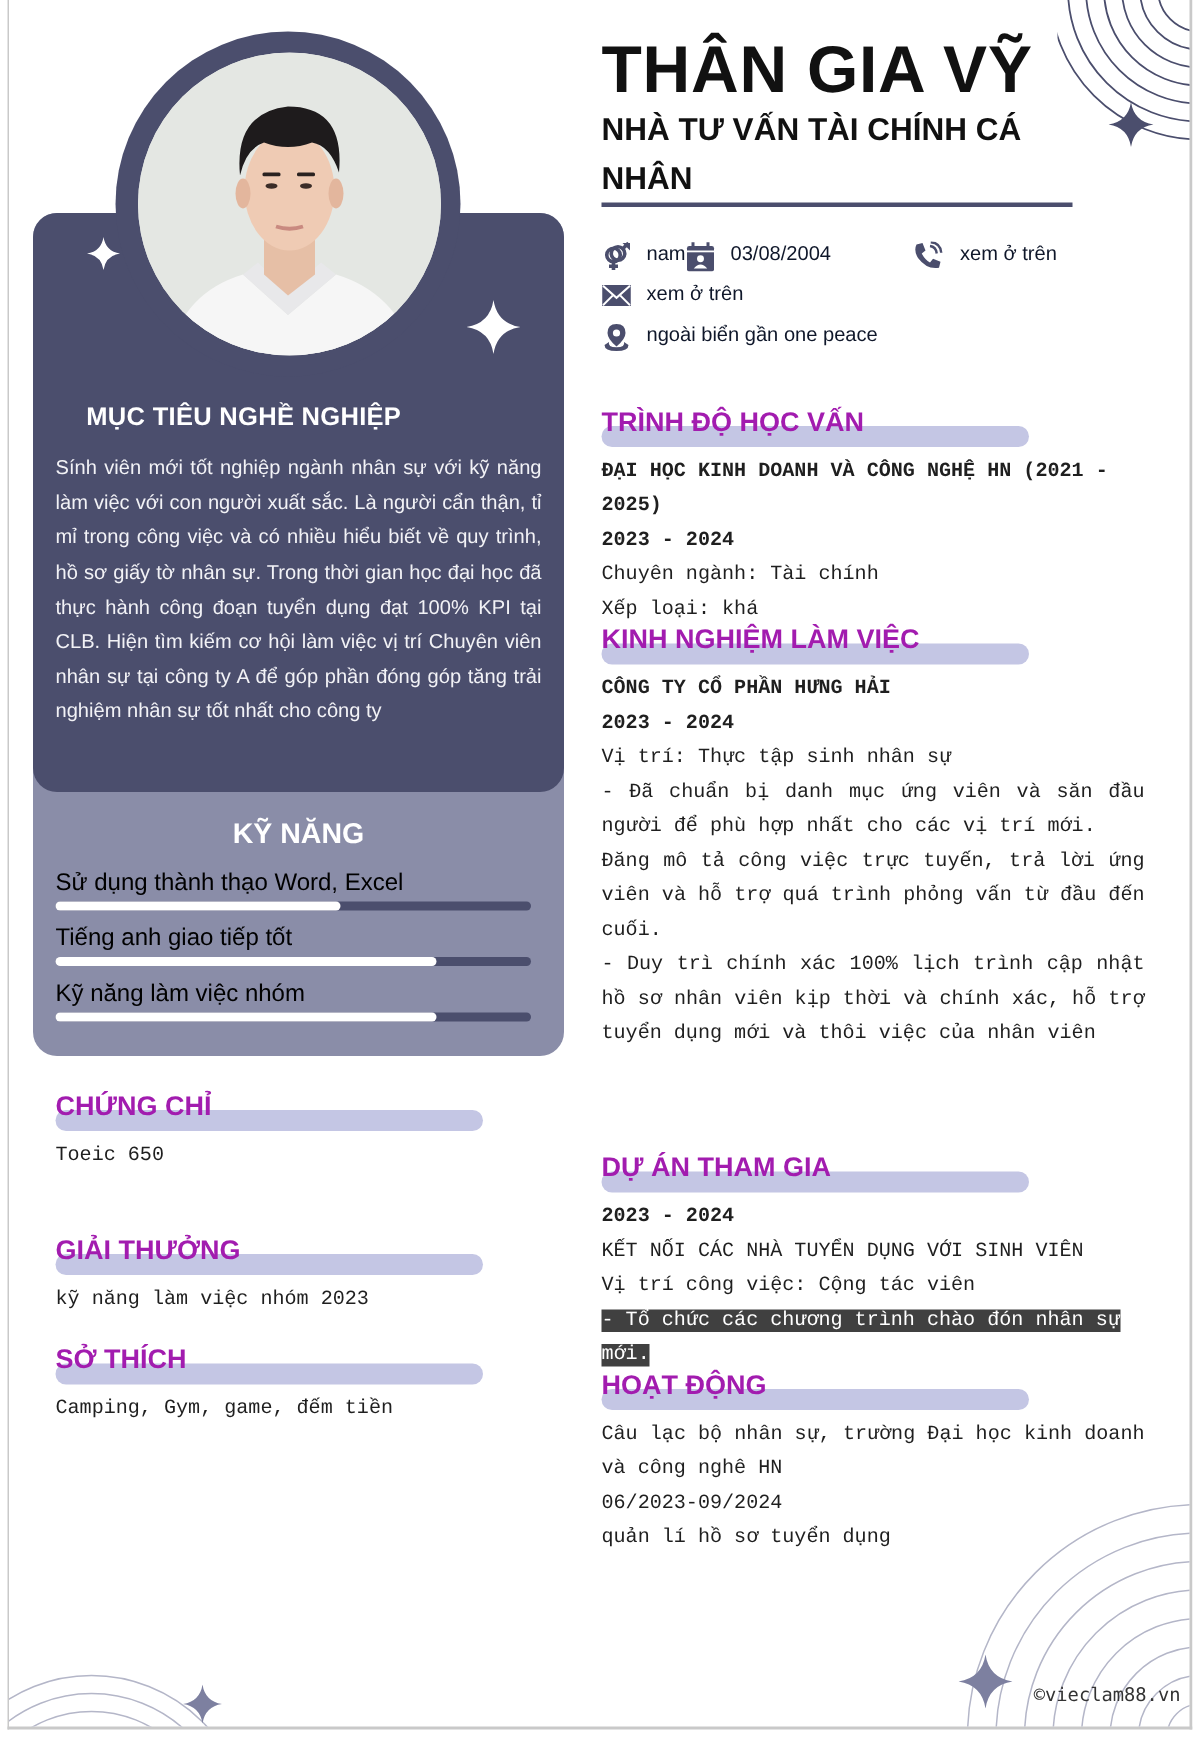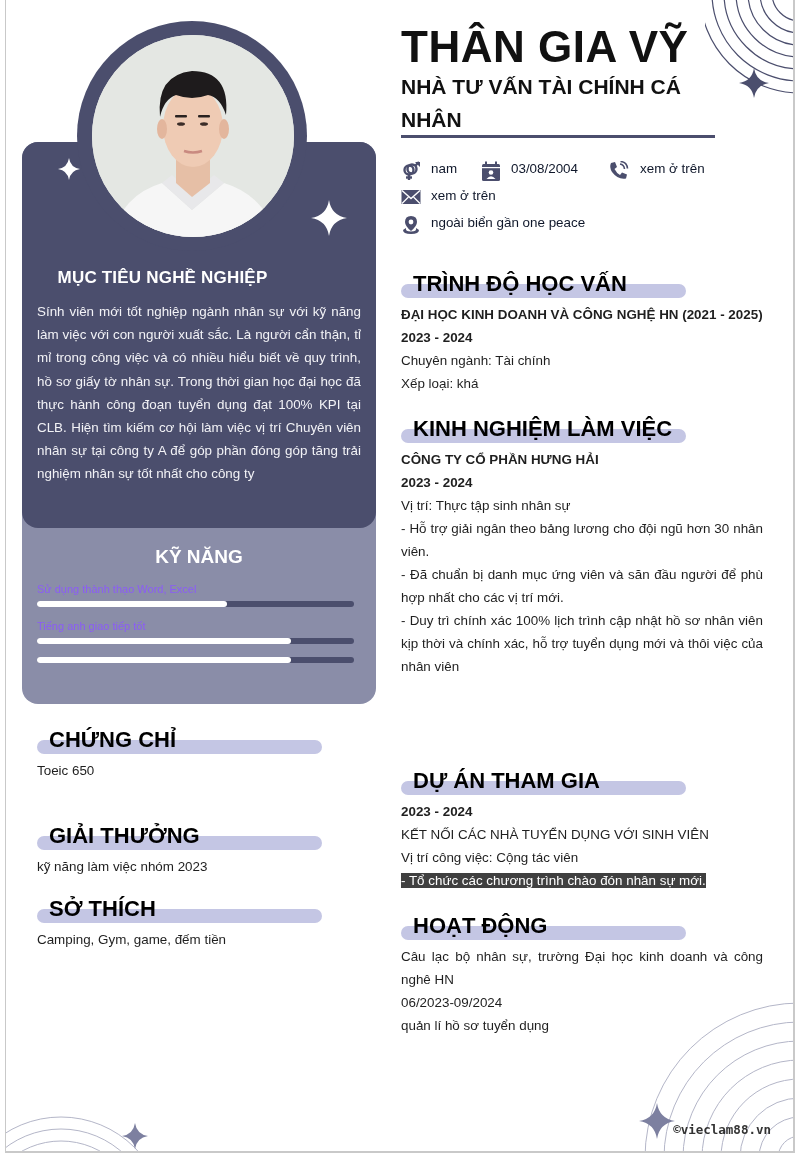--- a/index.html
+++ b/index.html
@@ -44,53 +44,53 @@
   .objective-text {
     position: absolute; left: 31px; top: 300px; width: 324px;
     color: #f2f2f6; font-size: 13.4px; line-height: 23.2px; text-align: justify;
   }
 
   .skills-title {
     position: absolute; left: 16px; top: 546px; width: 354px; text-align: center;
     color: #fff; font-weight: bold; font-size: 19px;
   }
   .skill { position: absolute; left: 31px; width: 317px; }
-  .skill-label { color: #8b5cf6; font-size: 11px; line-height: 18px; }
+  .skill-label { color: #000000; font-size: 16px; line-height: 18px; }
   .skill-bar { margin-top: 3px; height: 6px; border-radius: 3px; background: #4b4e6d; position: relative; }
   .skill-fill { position: absolute; left: 0; top: 0; height: 6px; border-radius: 3px; background: #ffffff; }
 
   
   .sec-head { position: absolute; height: 30px; }
   .sec-head .hl {
     position: absolute; left: 0; top: 13px; height: 14px; border-radius: 7px; background: #c4c6e4;
   }
   .sec-head .txt {
-    position: absolute; left: 12px; top: 0; font-weight: bold; font-size: 22px; color: #000000; white-space: nowrap;
-  }
-
-  .body-text { position: absolute; font-size: 13.4px; line-height: 23px; color: #1f1f1f; }
+    position: absolute; left: 0; top: 0; font-weight: bold; font-size: 18px; color: #a21caf; white-space: nowrap;
+  }
+
+  .body-text { position: absolute; font-size: 13.4px; line-height: 23px; color: #1f1f1f; font-family: Liberation Mono, monospace; }
   .justify { text-align: justify; }
   .bold { font-weight: bold; }
   .inverse { background: #404040; color: #fff; }
 
   
   .name {
     position: absolute; left: 395px; top: 22px; font-weight: bold; font-size: 44px; color: #111; letter-spacing: 0.5px;
   }
   .job-title {
     position: absolute; left: 395px; top: 70px; width: 320px; font-weight: bold; font-size: 21px; line-height: 33px; color: #111;
   }
   .header-rule { position: absolute; left: 395px; top: 135px; width: 314px; height: 3px; background: #4b4e6d; }
 
   .contact { position: absolute; display: flex; align-items: flex-start; font-size: 13.4px; color: #0f172a; }
   .contact svg { margin-right: 10px; }
 
   .watermark {
-    position: absolute; right: 22px; bottom: 14px; font-family: "DejaVu Sans Mono", monospace;
-    font-size: 12.5px; color: #333; font-weight: bold;
+    position: absolute; right: 6px; bottom: 14px; font-family: "DejaVu Sans Mono", monospace;
+    font-size: 12.5px; color: #333;
   }
 </style>
 </head>
 <body>
 
 <div class="page">
 
   <svg class="deco deco-tr" width="90" height="110" viewBox="0 0 90 110">
     <g fill="none" stroke="#4b4e6d" stroke-width="1.2">
       <circle cx="95" cy="-5" r="100"></circle>
@@ -180,20 +180,21 @@
       <div class="skill-fill" style="width: 60%;"></div>
     </div>
   </div>
   <div class="skill" style="top:617px">
     <div class="skill-label">Tiếng anh giao tiếp tốt</div>
     <div class="skill-bar">
       <div class="skill-fill" style="width: 80%;"></div>
     </div>
   </div>
   <div class="skill" style="top:654px">
+    <div class="skill-label">Kỹ năng làm việc nhóm</div>
     <div class="skill-bar">
       <div class="skill-fill" style="width: 80%;"></div>
     </div>
   </div>
 
   <div class="sec-head" style="left:31px;top:727px">
     <div class="hl" style="width:285px"></div>
     <div class="txt">CHỨNG CHỈ</div>
   </div>
   <div class="body-text" style="left:31px;top:759px">Toeic 650</div>
@@ -220,21 +221,21 @@
         <circle cx="8" cy="9" r="4.5"></circle>
         <circle cx="11" cy="8" r="4.5"></circle>
         <line x1="8" y1="13.5" x2="8" y2="19"></line>
         <line x1="5" y1="16.5" x2="11" y2="16.5"></line>
         <line x1="14" y1="5" x2="18" y2="1"></line>
       </g>
       <path d="M14 1 L19 1 L19 6Z" fill="#4b4e6d"></path>
     </svg>
     <span>nam</span>
   </div>
-  <div class="contact" style="left:475px;top:161px">
+  <div class="contact" style="left:451px;top:161px">
     <svg width="20" height="20" viewBox="0 0 20 20">
       <rect x="1" y="3" width="18" height="17" rx="1.5" fill="#4b4e6d"></rect>
       <rect x="4" y="0.5" width="2" height="4" fill="#4b4e6d"></rect>
       <rect x="14" y="0.5" width="2" height="4" fill="#4b4e6d"></rect>
       <rect x="1" y="6" width="18" height="1.2" fill="#fff"></rect>
       <circle cx="10" cy="11.5" r="2.3" fill="#fff"></circle>
       <path d="M5.5 18 Q10 12.5 14.5 18Z" fill="#fff"></path>
     </svg>
     <span>03/08/2004</span>
   </div>
@@ -275,22 +276,22 @@
   </div>
 
   <div class="sec-head" style="left:395px;top:416px">
     <div class="hl" style="width:285px"></div>
     <div class="txt">KINH NGHIỆM LÀM VIỆC</div>
   </div>
   <div class="body-text justify" style="left:395px;top:448px;width:362px">
     <div class="bold">CÔNG TY CỔ PHẦN HƯNG HẢI</div>
     <div class="bold">2023 - 2024</div>
     <div>Vị trí: Thực tập sinh nhân sự</div>
-    <div>- Hỗ trợ giải ngân theo bảng lương cho đội ngũ hơn 30 nhân viên.</div>
     <div>- Đã chuẩn bị danh mục ứng viên và săn đầu người để phù hợp nhất cho các vị trí mới.</div>
+    <div>Đăng mô tả công việc trực tuyến, trả lời ứng viên và hỗ trợ quá trình phỏng vấn từ đầu đến cuối.</div>
     <div>- Duy trì chính xác 100% lịch trình cập nhật hồ sơ nhân viên kịp thời và chính xác, hỗ trợ tuyển dụng mới và thôi việc của nhân viên</div>
   </div>
 
   <div class="sec-head" style="left:395px;top:768px">
     <div class="hl" style="width:285px"></div>
     <div class="txt">DỰ ÁN THAM GIA</div>
   </div>
   <div class="body-text" style="left:395px;top:800px;width:364px">
     <div class="bold">2023 - 2024</div>
     <div>KẾT NỐI CÁC NHÀ TUYỂN DỤNG VỚI SINH VIÊN</div>

